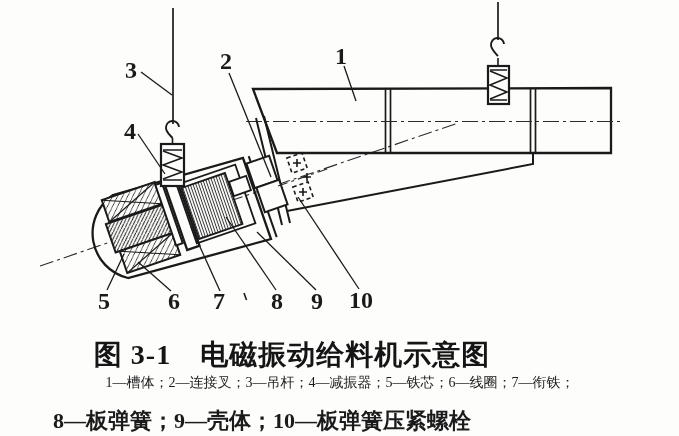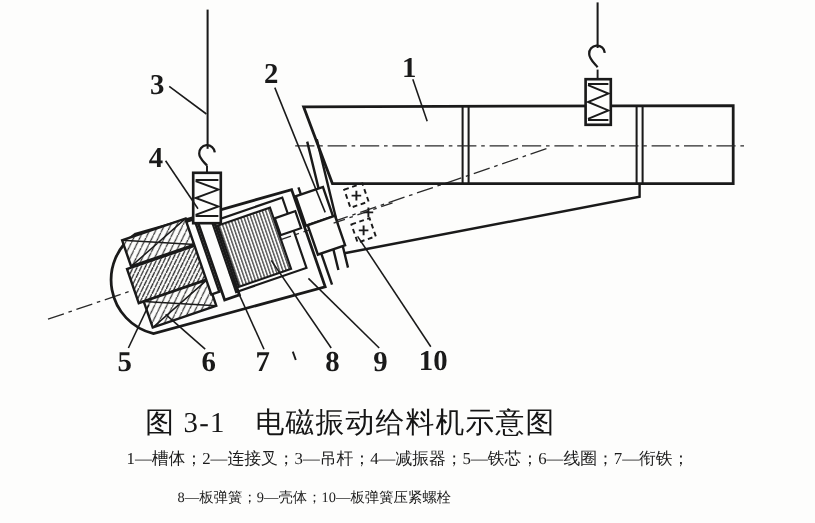--- a/index.html
+++ b/index.html
@@ -6,30 +6,30 @@
   body{
     width:679px;height:436px;
     background:#fdfdfc;
     font-family:"Liberation Serif","DejaVu Serif",serif;
     position:relative;overflow:hidden;
   }
   .page{position:relative;width:679px;height:436px;}
   svg{position:absolute;left:0;top:0;}
   .caption-title{
     position:absolute;top:336px;left:292px;transform:translateX(-50%);
-    font-size:24px;font-weight:400;color:#151515;white-space:nowrap;
+    font-size:28px;font-weight:700;color:#151515;white-space:nowrap;
     letter-spacing:1px;
   }
   .caption-legend1{
     position:absolute;top:374px;left:340px;transform:translateX(-50%);
     font-size:14px;font-weight:400;color:#1b1b1b;white-space:nowrap;
   }
   .caption-legend2{
     position:absolute;top:406px;left:262px;transform:translateX(-50%);
-    font-size:12px;font-weight:400;color:#1b1b1b;white-space:nowrap;
+    font-size:22px;font-weight:700;color:#1b1b1b;white-space:nowrap;
   }
   .lbl{
     font-family:"Liberation Serif","DejaVu Serif",serif;
     font-size:24px;font-weight:700;fill:#1a1a1a;text-anchor:middle;
   }
 </style>
 </head>
 <body>
 
 <div class="page">

